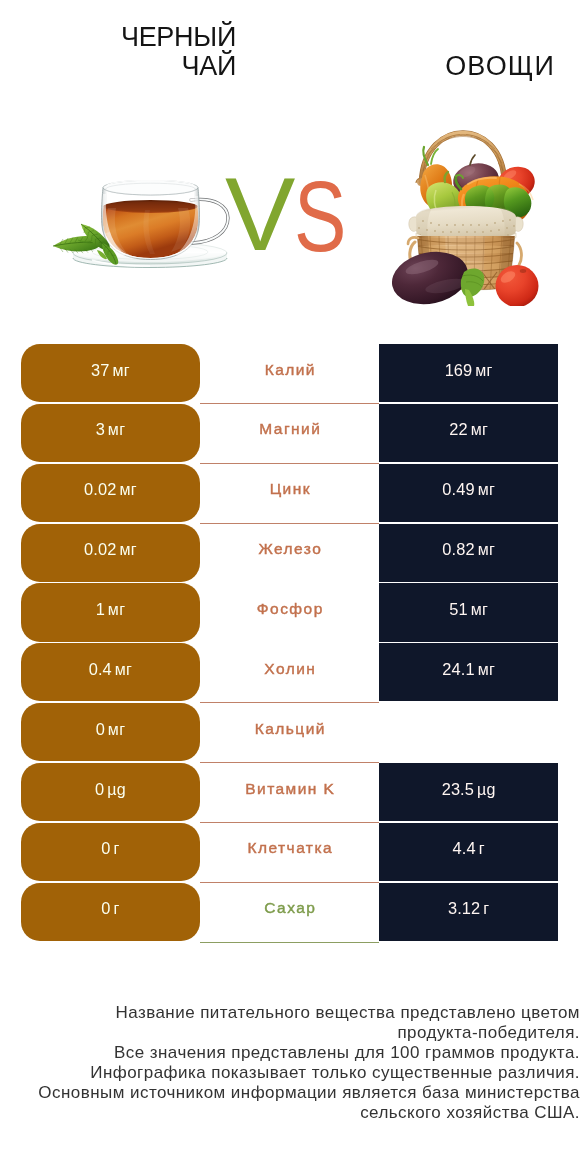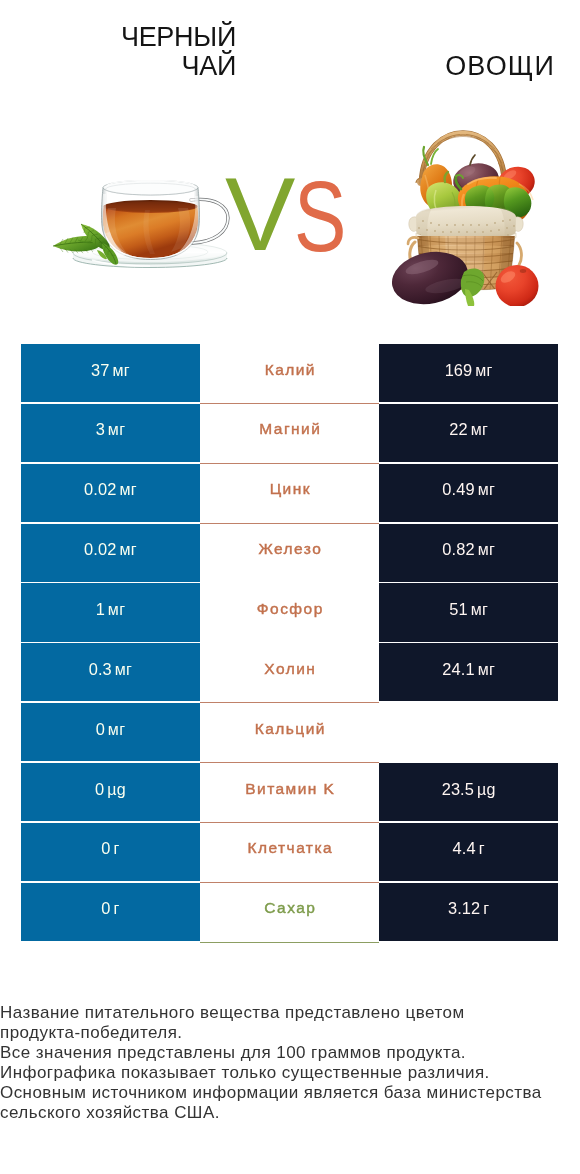--- a/index.html
+++ b/index.html
@@ -35,32 +35,32 @@
   .row { position:relative; height:59.85px; display:flex; }
   .cell {
     position:relative;
     width:179.13px; height:58.2px; box-sizing:border-box;
     font-size:15.5px;
   }
   .cell .inner {
     position:absolute; left:0; right:0; top:25.6px;
     text-align:center; line-height:0; white-space:nowrap;
   }
-  .cell.left  { background:#0369a1; color:#FBFFF0; }
+  .cell.left  { background:#a16207; color:#FBFFF0;border-radius:19px; }
   .cell.right { background:#0f172a; color:#FFF6F2; }
   .cell.mid   { background:#FFFFFF; height:60.2px; border-bottom:1px solid #C08169; font-weight:400; color:#C2714D; -webkit-text-stroke:0.42px #C2714D;
                 letter-spacing:1.45px; text-indent:1.45px; }
   .row.win-left .cell.mid { border-bottom-color:#8C9E62; color:#7E9C4C; -webkit-text-stroke-color:#7E9C4C; }
   .val-num  { font-size:16.4px; font-weight:400; letter-spacing:0.1px; }
   .val-unit { font-size:16px; font-weight:400; margin-left:3px; letter-spacing:0.3px; }
 
   
   .ftr {
     position:absolute; left:0; top:1003.2px; width:580px;
-    text-align:left; font-size:17px; line-height:19.95px; letter-spacing:0.45px;
+    text-align:right; font-size:17px; line-height:19.95px; letter-spacing:0.45px;
     color:#333333; font-weight:400;
   }
   .ftr div { white-space:nowrap; }
 </style>
 </head>
 <body>
 
 <div class="page">
 
   <div class="hdr">
@@ -537,21 +537,21 @@
         </div>
         <div class="cell mid">
           <span class="inner"><span class="nut">Фосфор</span></span>
         </div>
         <div class="cell right">
           <span class="inner"><span class="val-num">51</span><span class="val-unit">мг</span></span>
         </div>
       </div>
       <div class="row win-right">
         <div class="cell left">
-          <span class="inner"><span class="val-num">0.3</span><span class="val-unit">мг</span></span>
+          <span class="inner"><span class="val-num">0.4</span><span class="val-unit">мг</span></span>
         </div>
         <div class="cell mid">
           <span class="inner"><span class="nut">Холин</span></span>
         </div>
         <div class="cell right">
           <span class="inner"><span class="val-num">24.1</span><span class="val-unit">мг</span></span>
         </div>
       </div>
       <div class="row win-right">
         <div class="cell left">

